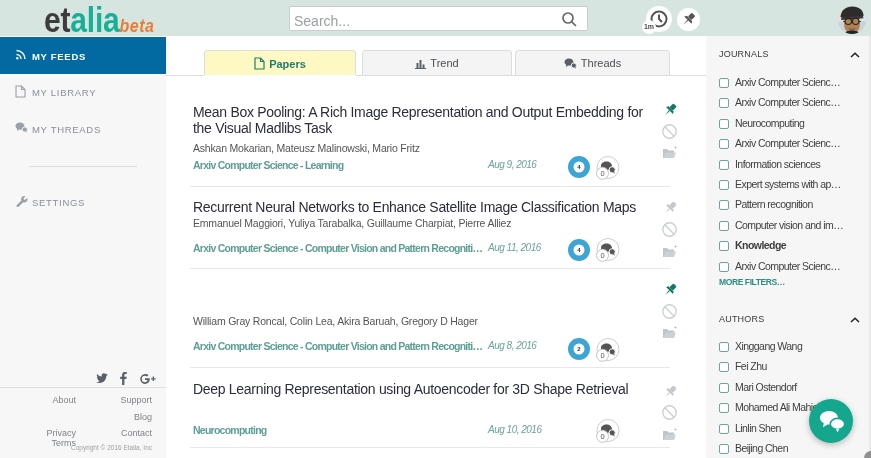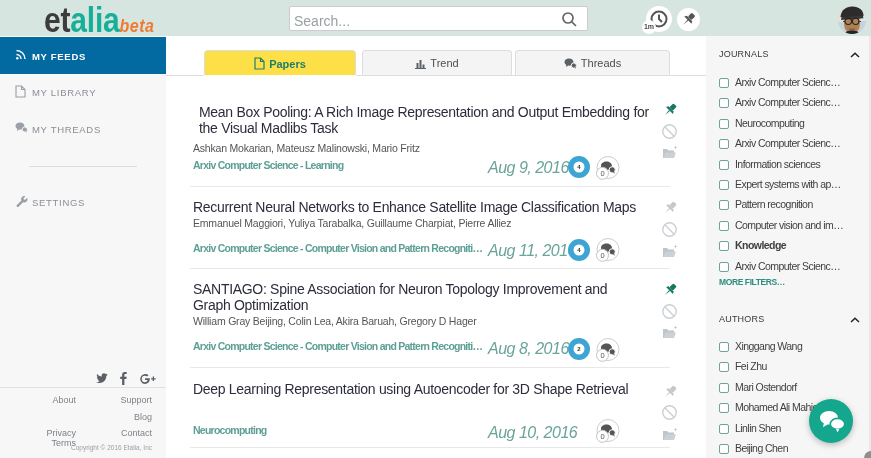--- a/index.html
+++ b/index.html
@@ -36,31 +36,31 @@
 #social svg { position:absolute; }
 #lsb-divider { position:absolute; left:0; top:351px; width:166px; height:1px; background:#e0e0e0; }
 .flink { position:absolute; font-size:9px; color:#7d8288; }
 #copy { position:absolute; font-size:6.5px; color:#9a9fa4; right:14px; top:408px; }
 
 
 #main { position:absolute; left:166px; top:36px; width:540px; height:422px; background:#fff; }
 .tab { position:absolute; top:14px; height:25px; border:1px solid #ddd; border-bottom:none; border-radius:4px 4px 0 0; background:#f4f4f4; font-size:11px; color:#4a4f55; text-align:center; }
 .tab .lbl { position:relative; top:6px; }
 .tab svg { vertical-align:-2px; margin-right:4px; }
-#tab-papers { left:38px; width:152px; background:#fde047; color:#1e7e6c; font-weight:bold; }
+#tab-papers { left:38px; width:152px; background:#fef9c3; color:#1e7e6c; font-weight:bold; }
 #tab-trend { left:196px; width:150px; }
 #tab-threads { left:349px; width:155px; }
 #tabline { position:absolute; left:0; top:39px; width:540px; height:1px; background:#ddd; }
 #tabcover { position:absolute; left:38px; top:39px; width:152px; height:1px; background:#fff; }
 
 
 .title { position:absolute; left:27px; font-size:14px; line-height:16.5px; color:#2b2d3c; white-space:nowrap; letter-spacing:-0.3px; }
 .authors { position:absolute; left:27px; font-size:10.5px; color:#555; white-space:nowrap; letter-spacing:-0.2px; }
 .journal { position:absolute; left:27px; font-size:10.5px; font-weight:bold; color:#5d9f95; white-space:nowrap; letter-spacing:-0.75px; }
-.date { position:absolute; left:322px; font-size:16px; font-style:italic; color:#6aa49a; white-space:nowrap; letter-spacing:-0.5px; }
+.date { position:absolute; left:322px; font-size:10px; font-style:italic; color:#6aa49a; white-space:nowrap; letter-spacing:-0.5px; }
 .divider { position:absolute; left:24px; width:480px; height:1px; background:#e8e8e8; }
 .gauge { position:absolute; left:402px; width:22px; height:22px; }
 .chatm { position:absolute; left:430px; width:23px; height:23px; }
 .acticon { position:absolute; left:496px; width:16px; height:16px; }
 
 
 #rsb { position:absolute; left:706px; top:36px; width:165px; height:422px; background:#f6f6f6; }
 .sechdr { position:absolute; left:13px; font-size:9px; letter-spacing:0.2px; color:#3a3a3a; }
 .chev { position:absolute; left:144px; width:10px; height:6px; } .chev svg { display:block; }
 .fitem { position:absolute; left:13px; font-size:10.5px; color:#3f3f3f; white-space:nowrap; letter-spacing:-0.55px; }
@@ -141,21 +141,21 @@
           <rect x="7.5" y="5.5" width="2" height="3.5" fill="#5a6066"></rect>
         </svg>Trend</span></div>
   <div class="tab" id="tab-threads"><span class="lbl"><svg width="13" height="11" viewBox="0 0 13 11">
           <path d="M5 .5C2.5.5.5 2 .5 4c0 1.2.7 2.2 1.8 2.9L2 9l2.2-1.4c.3 0 .5.1.8.1 2.5 0 4.5-1.5 4.5-3.5S7.5.5 5 .5z" fill="#5a6066"></path>
           <circle cx="9.8" cy="7.5" r="2.6" fill="#5a6066" stroke="#f4f4f4" stroke-width="1"></circle>
           <path d="M10.5 9.5l1.4 1.2-.3-1.6z" fill="#5a6066"></path>
         </svg>Threads</span></div>
   <div id="tabline"></div>
   <div id="tabcover"></div>
 
-  <div class="title" style="top:67.8px;margin-left:6px;">Mean Box Pooling: A Rich Image Representation and Output Embedding for<br>the Visual Madlibs Task</div>
+  <div class="title" style="top:67.8px;">Mean Box Pooling: A Rich Image Representation and Output Embedding for<br>the Visual Madlibs Task</div>
   <div class="authors" style="top:105.6px;">Ashkan Mokarian, Mateusz Malinowski, Mario Fritz</div>
   <div class="journal" style="top:123.4px;">Arxiv Computer Science - Learning</div>
   <div class="date" style="top:123.4px;">Aug 9, 2016</div>
   <div class="gauge" style="top:120px;"><svg width="22" height="22">
         <circle cx="11" cy="11" r="8.25" fill="#fff" stroke="#3da5d4" stroke-width="5.5"></circle>
         <text x="11" y="13.2" font-size="6" font-weight="bold" fill="#333" text-anchor="middle">4</text>
       </svg></div>
   <div class="chatm" style="top:120px;"><svg width="30" height="28" viewBox="0 0 30 28">
         <circle cx="12" cy="11.5" r="11" fill="#fff" stroke="#ccc" stroke-width="1"></circle>
         <path d="M10.5 5.5C7.5 5.5 5 7.3 5 9.7c0 1.4.9 2.7 2.2 3.5l-.4 2.5 2.7-1.7c.3 0 .7.1 1 .1 3 0 5.5-1.9 5.5-4.2S13.5 5.5 10.5 5.5z" fill="#555"></path>
@@ -209,22 +209,21 @@
         <circle cx="7.5" cy="7.5" r="6.7" fill="none" stroke="#ccd0d4" stroke-width="1.4"></circle>
         <path d="M2.8 2.8l9.4 9.4" stroke="#ccd0d4" stroke-width="1.4"></path>
       </svg></div>
   <div class="acticon" style="top:207.7px;"><svg width="16" height="15" viewBox="0 0 16 15">
         <path d="M1 13V4h4l1.5 1.5H12V13z" fill="#c0c5c9"></path>
         <path d="M3.5 7.5H14L12 13H1.5z" fill="#ccd1d5"></path>
         <path d="M12.5 2.5h2M13.5 1.5v2" stroke="#b5bac0" stroke-width="1"></path>
       </svg></div>
   <div class="divider" style="top:231.5px;"></div>
 
-  <div class="title" style="top:244.5px;">SANTIAGO: Spine Association for Neuron Topology Improvement and<br>Graph Optimization</div>
-  <div class="authors" style="top:279.2px;">William Gray Beijing, Colin Lea, Akira Baruah, Gregory D Hager</div>
+  <div class="authors" style="top:279.2px;">William Gray Roncal, Colin Lea, Akira Baruah, Gregory D Hager</div>
   <div class="journal" style="top:304.2px;">Arxiv Computer Science - Computer Vision and Pattern Recogniti…</div>
   <div class="date" style="top:304.2px;">Aug 8, 2016</div>
   <div class="gauge" style="top:301.5px;"><svg width="22" height="22">
         <circle cx="11" cy="11" r="8.25" fill="#fff" stroke="#3da5d4" stroke-width="5.5"></circle>
         <text x="11" y="13.2" font-size="6" font-weight="bold" fill="#333" text-anchor="middle">2</text>
       </svg></div>
   <div class="chatm" style="top:301.5px;"><svg width="30" height="28" viewBox="0 0 30 28">
         <circle cx="12" cy="11.5" r="11" fill="#fff" stroke="#ccc" stroke-width="1"></circle>
         <path d="M10.5 5.5C7.5 5.5 5 7.3 5 9.7c0 1.4.9 2.7 2.2 3.5l-.4 2.5 2.7-1.7c.3 0 .7.1 1 .1 3 0 5.5-1.9 5.5-4.2S13.5 5.5 10.5 5.5z" fill="#555"></path>
         <circle cx="16.2" cy="13.8" r="3.1" fill="#555" stroke="#fff" stroke-width="1"></circle>

